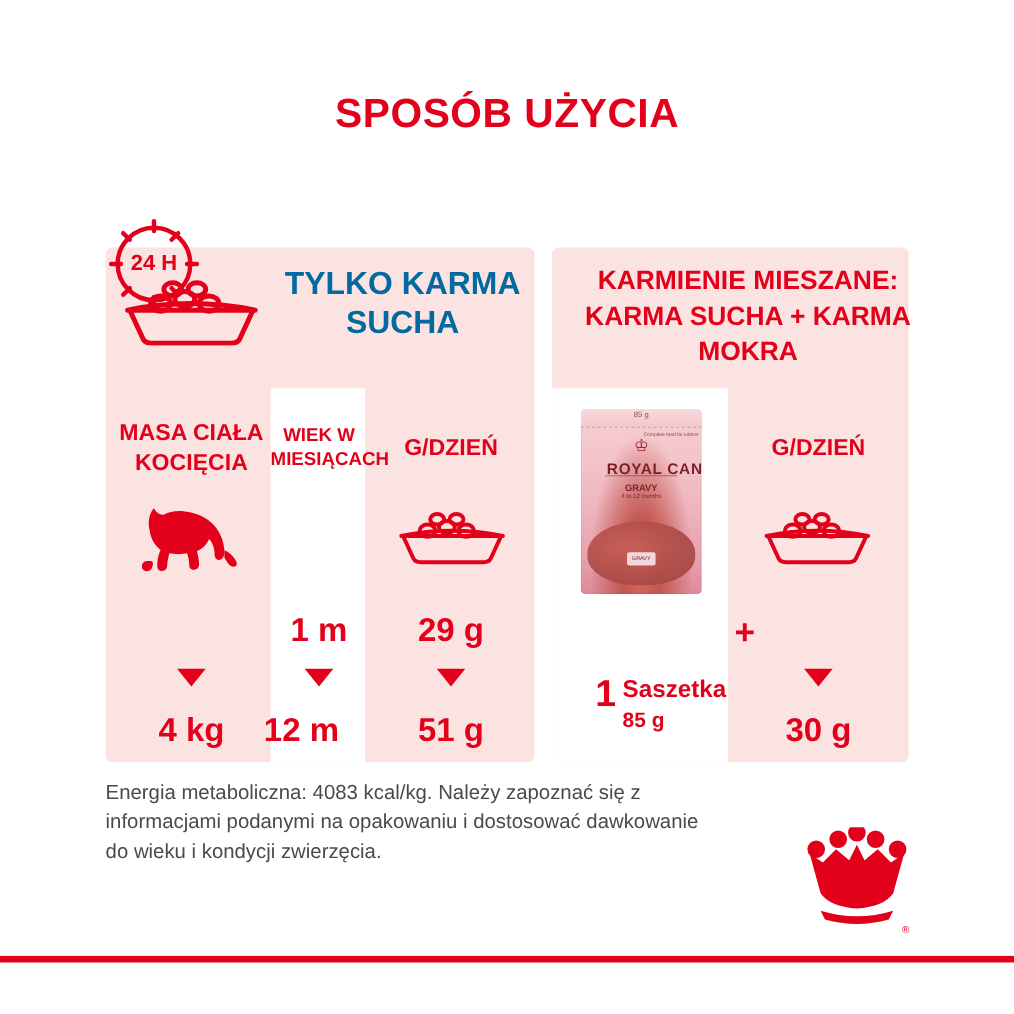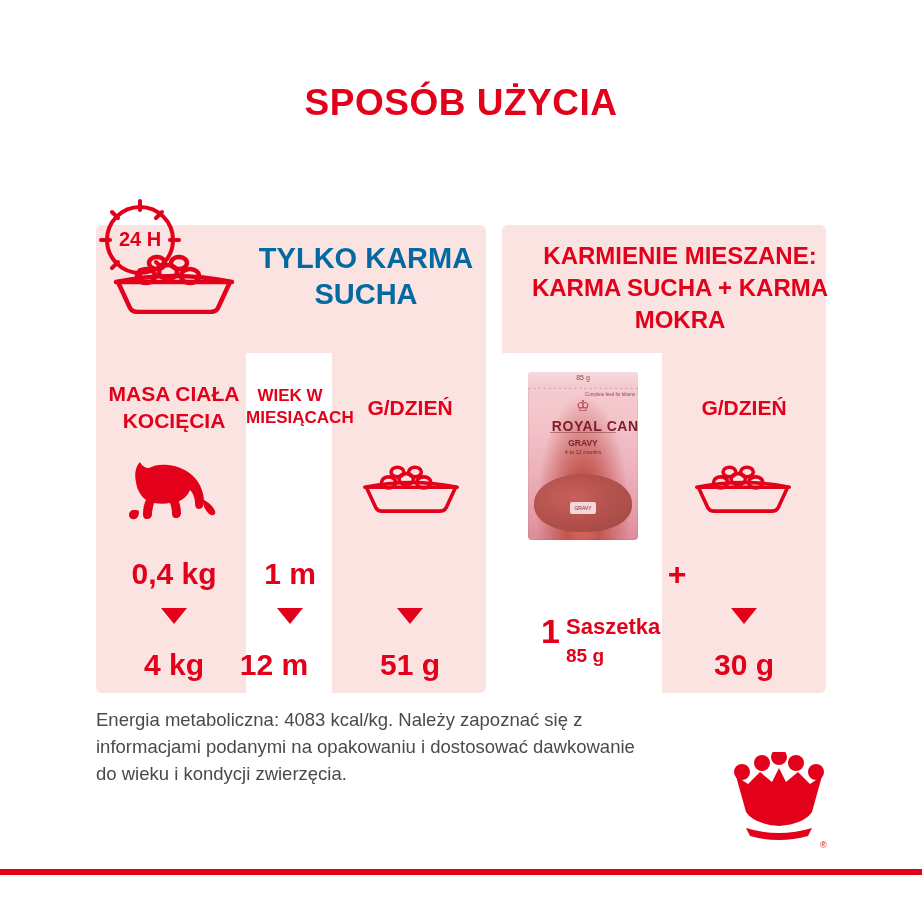--- a/index.html
+++ b/index.html
@@ -412,28 +412,28 @@
         <path d="M6,30 Q64,18 122,30"></path>
         <ellipse cx="36" cy="24" rx="9" ry="7"></ellipse>
         <ellipse cx="58" cy="20" rx="9" ry="7"></ellipse>
         <ellipse cx="80" cy="24" rx="9" ry="7"></ellipse>
         <ellipse cx="47" cy="11" rx="8" ry="6"></ellipse>
         <ellipse cx="69" cy="11" rx="8" ry="6"></ellipse>
       </g>
     </svg>
   </div>
 
-  <div class="val v-masa-top">0,4 kg</div>
   <div class="arrow a-masa"></div>
   <div class="val v-masa-bot">4 kg</div>
 
   <div class="val v-wiek-top">1 m</div>
   <div class="arrow a-wiek"></div>
   <div class="val v-wiek-bot">12 m</div>
 
+  <div class="val v-g1-top">29 g</div>
   <div class="arrow a-g1"></div>
   <div class="val v-g1-bot">51 g</div>
 
   <div class="pouch">
     <div class="pouch-top-band"></div>
     <div class="pouch-weight">85 g</div>
     <div class="pouch-crown">♔</div>
     <div class="pouch-brand">ROYAL CANIN</div>
     <div class="pouch-line"></div>
     <div class="pouch-range">GRAVY</div>

